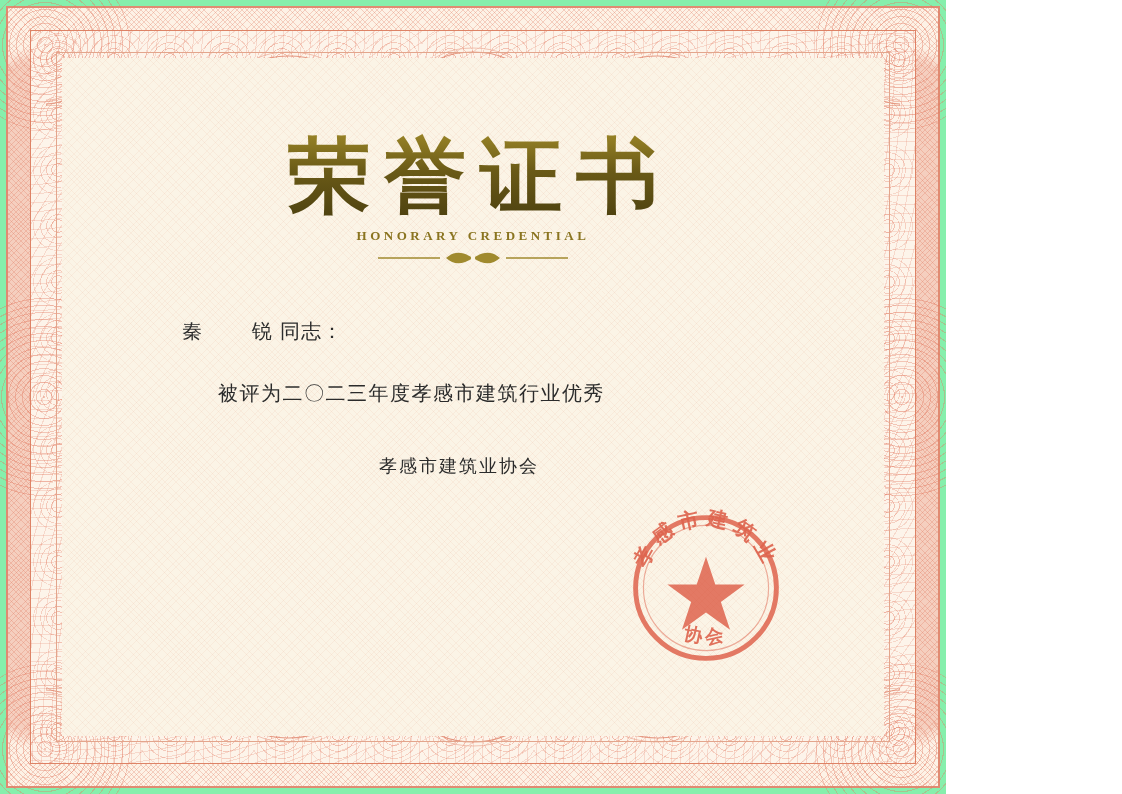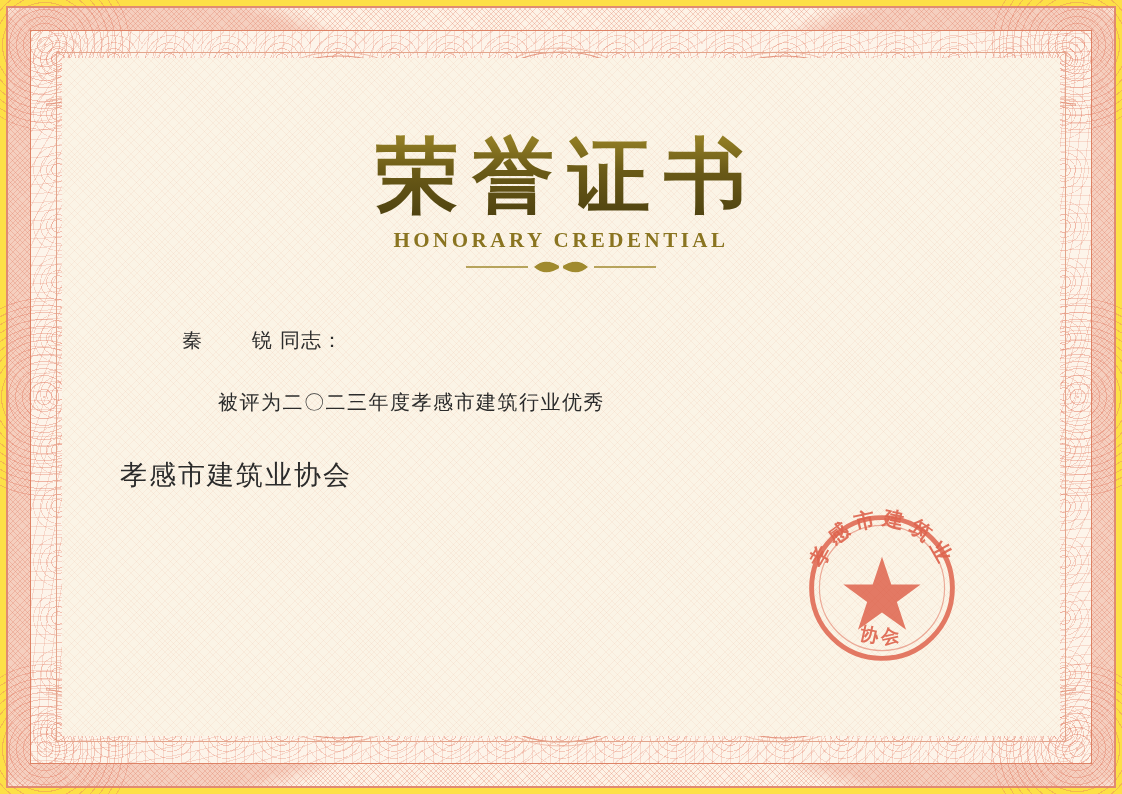--- a/index.html
+++ b/index.html
@@ -9,23 +9,23 @@
   }
   body {
     width: 1122px;
     height: 794px;
     overflow: hidden;
     font-family: "Liberation Serif", serif;
   }
 
   .certificate {
     position: relative;
-    width: 1122px;
+    width: 946px;
     height: 794px;
-    background: #fde047;
+    background: #86efac;
     overflow: hidden;
   }
 
   
   .border-outer {
     position: absolute;
     left: 6px; top: 6px; right: 6px; bottom: 6px;
     border: 2px solid #e08b72;
     background:
       repeating-linear-gradient(45deg,
@@ -170,21 +170,21 @@
     background: linear-gradient(180deg, #9a8527 0%, #6a5a17 45%, #4e4210 100%);
     -webkit-background-clip: text;
     background-clip: text;
     -webkit-text-fill-color: transparent;
     line-height: 1.05;
     text-indent: 14px;
   }
   .title-en {
     margin-top: 10px;
     font-family: "Liberation Serif", serif;
-    font-size: 21px;
+    font-size: 13px;
     font-weight: bold;
     letter-spacing: 3.5px;
     color: #8a7420;
   }
   .title-flourish {
     margin: 6px auto 0;
     width: 190px;
     height: 16px;
     color: #a08a2e;
   }
@@ -204,25 +204,25 @@
   .salutation .name-gap { display: inline-block; width: 34px; }
   .para {
     text-indent: 56px;
     letter-spacing: 1.5px;
     margin-left: 42px;
   }
   .para.cont { text-indent: 0; }
 
   .sign-block {
     margin-top: 18px;
-    text-align: left;
+    text-align: center;
     padding-right: 28px;
     color: #2b2b2b;
     font-family: "DejaVu Serif", "Liberation Serif", serif;
-    font-size: 27px;
+    font-size: 18px;
     line-height: 48px;
     letter-spacing: 2px;
     position: relative;
     z-index: 6;
   }
 
   
   .seal {
     position: absolute;
     right: 152px;

